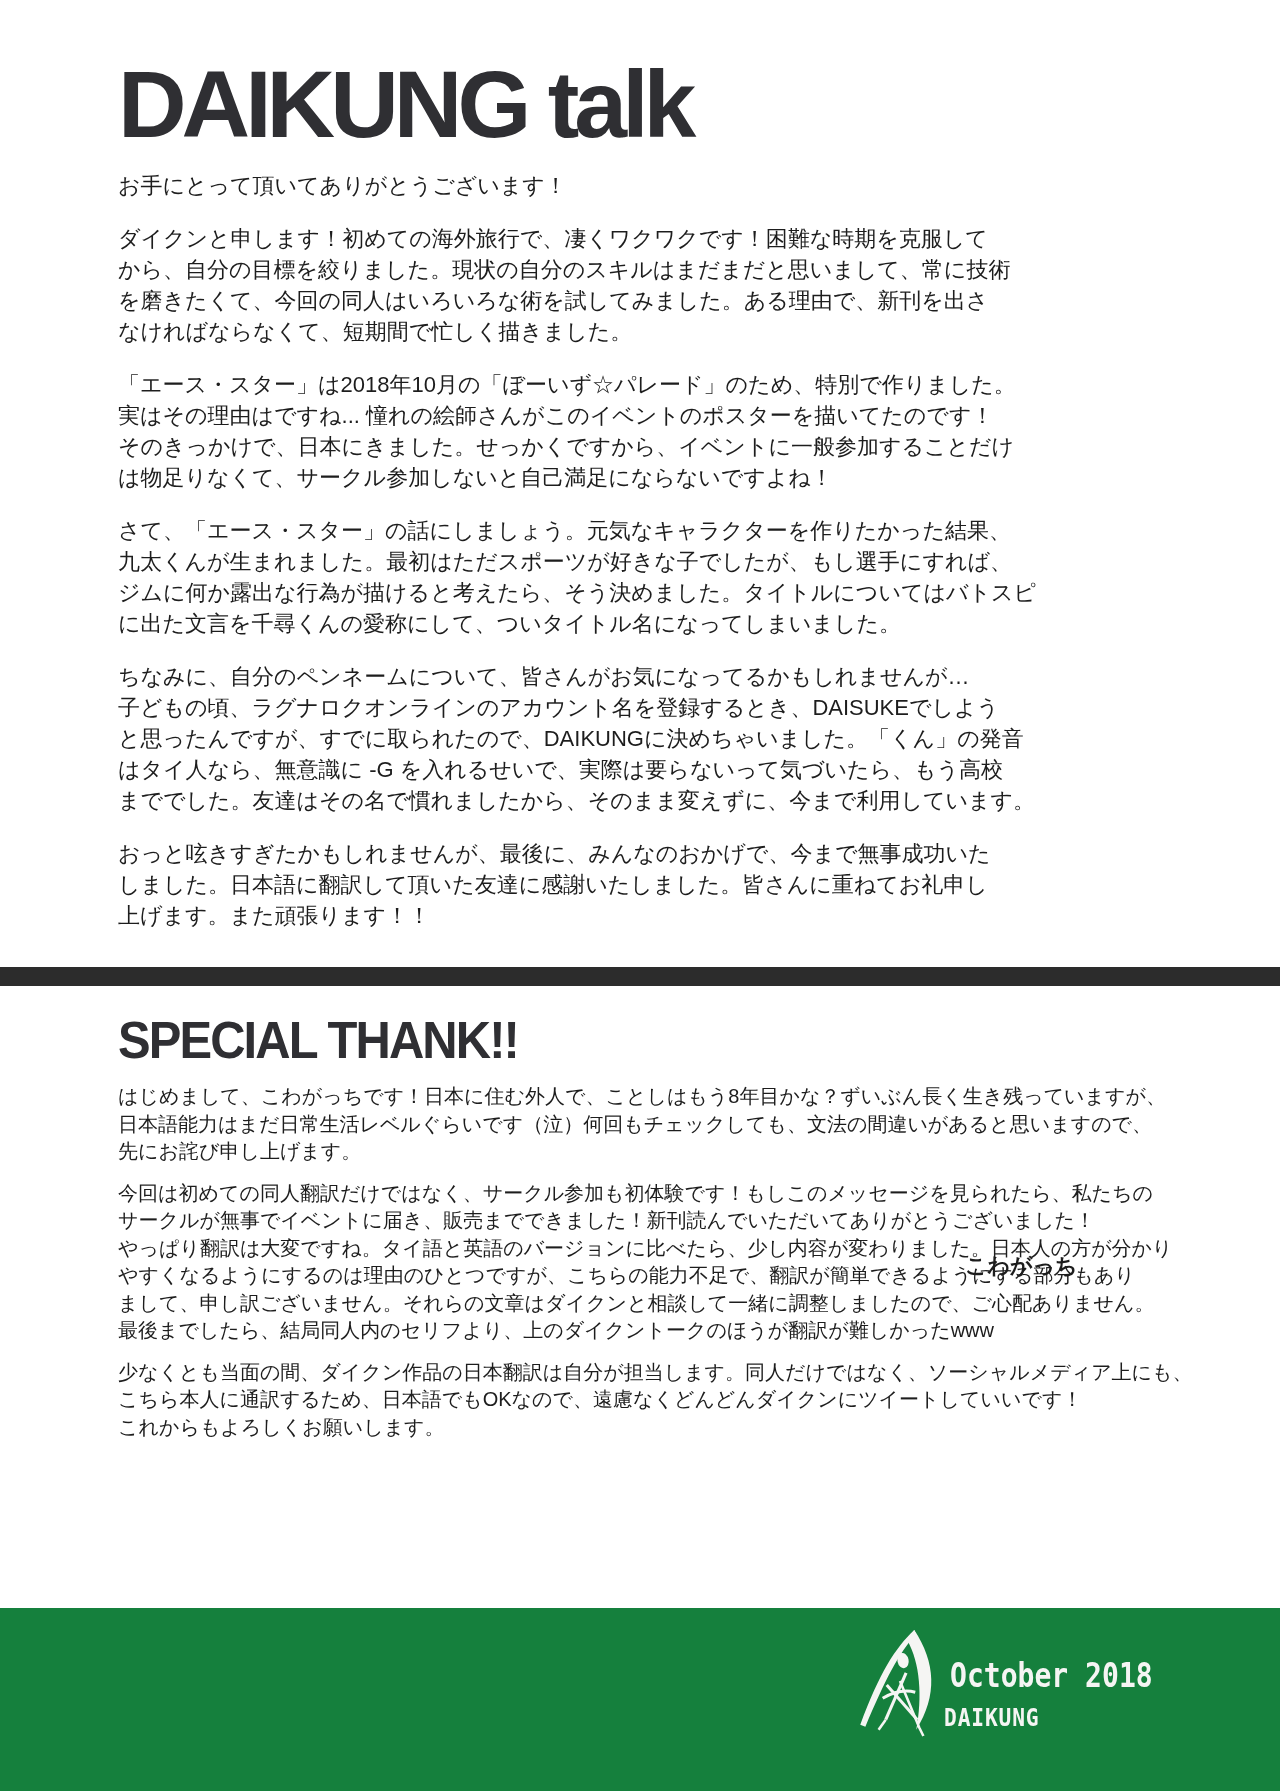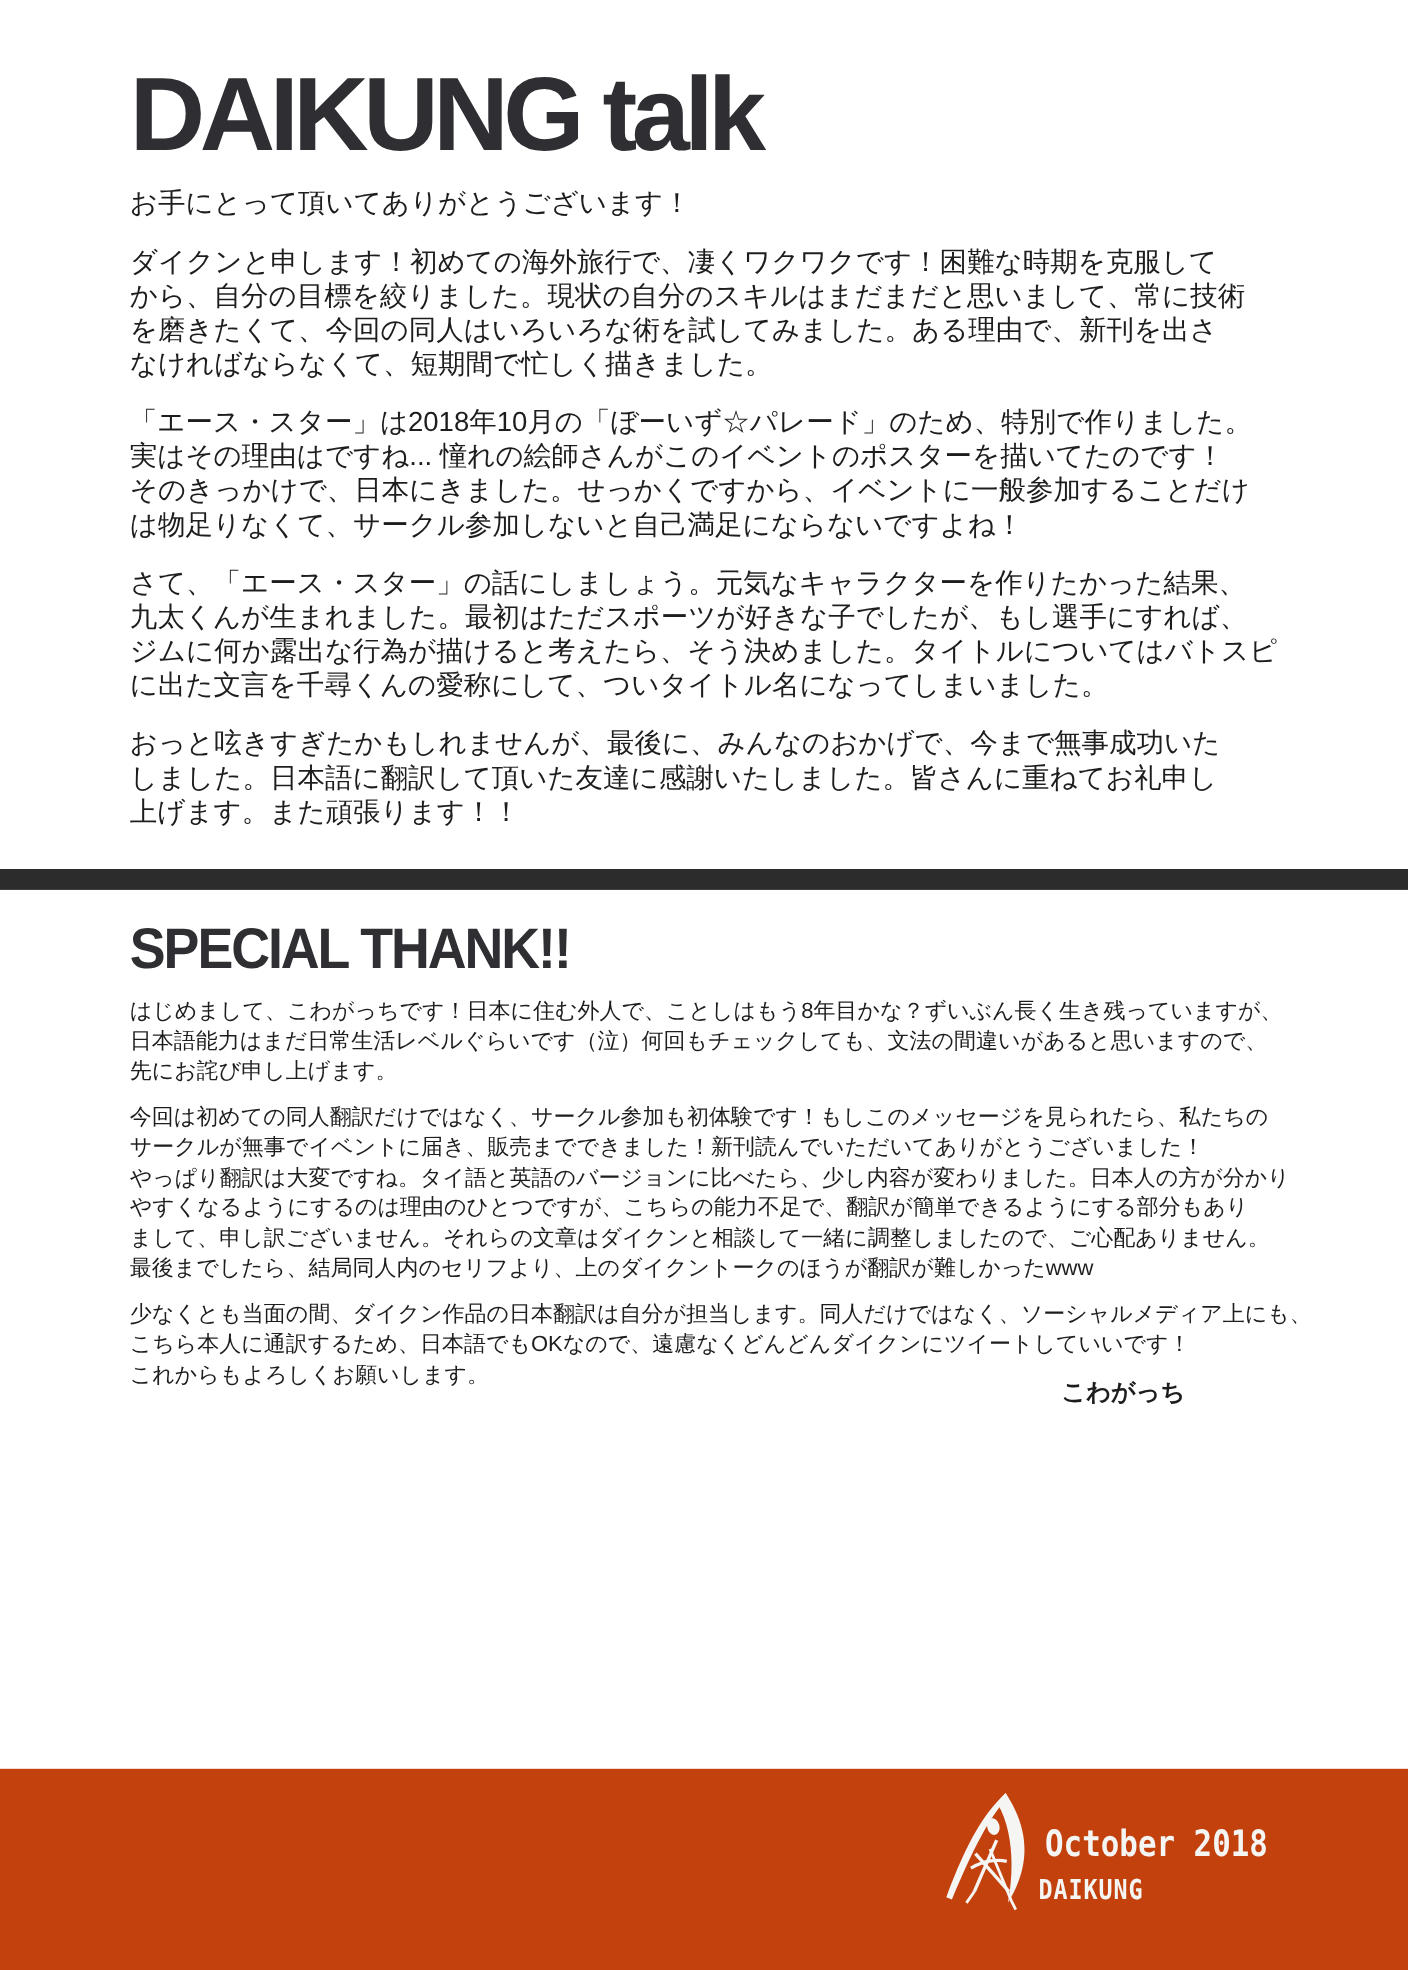--- a/index.html
+++ b/index.html
@@ -20,21 +20,21 @@
   h1.title {
     font-size: 95px;
     line-height: 95px;
     font-weight: bold;
     letter-spacing: -5px;
     color: #2f2f33;
     margin-bottom: 18px;
     font-family: "Liberation Sans", sans-serif;
   }
   p.body-para {
-    font-size: 25px;
+    font-size: 22px;
     line-height: 31px;
     color: #1d1d1d;
     white-space: pre-line;
     margin-bottom: 22px;
     font-family: "Liberation Sans", sans-serif;
   }
   .divider {
     width: 100%;
     height: 19px;
     background: #2c2c2c;
@@ -65,21 +65,21 @@
     line-height: 27.5px;
     color: #1d1d1d;
     white-space: pre-line;
     margin-bottom: 14px;
   }
   .footer {
     position: absolute;
     left: 0; bottom: 0;
     width: 100%;
     height: 183px;
-    background: #c2410c;
+    background: #15803d;
   }
   .logo {
     position: absolute;
     left: 858px;
     top: 20px;
     width: 86px;
     height: 110px;
   }
   .footer-date {
     position: absolute;
@@ -120,20 +120,25 @@
 を磨きたくて、今回の同人はいろいろな術を試してみました。ある理由で、新刊を出さ
 なければならなくて、短期間で忙しく描きました。</p>
     <p class="body-para">「エース・スター」は2018年10月の「ぼーいず☆パレード」のため、特別で作りました。
 実はその理由はですね... 憧れの絵師さんがこのイベントのポスターを描いてたのです！
 そのきっかけで、日本にきました。せっかくですから、イベントに一般参加することだけ
 は物足りなくて、サークル参加しないと自己満足にならないですよね！</p>
     <p class="body-para">さて、「エース・スター」の話にしましょう。元気なキャラクターを作りたかった結果、
 九太くんが生まれました。最初はただスポーツが好きな子でしたが、もし選手にすれば、
 ジムに何か露出な行為が描けると考えたら、そう決めました。タイトルについてはバトスピ
 に出た文言を千尋くんの愛称にして、ついタイトル名になってしまいました。</p>
+    <p class="body-para">ちなみに、自分のペンネームについて、皆さんがお気になってるかもしれませんが…
+子どもの頃、ラグナロクオンラインのアカウント名を登録するとき、DAISUKEでしよう
+と思ったんですが、すでに取られたので、DAIKUNGに決めちゃいました。「くん」の発音
+はタイ人なら、無意識に -G を入れるせいで、実際は要らないって気づいたら、もう高校
+まででした。友達はその名で慣れましたから、そのまま変えずに、今まで利用しています。</p>
     <p class="body-para">おっと呟きすぎたかもしれませんが、最後に、みんなのおかげで、今まで無事成功いた
 しました。日本語に翻訳して頂いた友達に感謝いたしました。皆さんに重ねてお礼申し
 上げます。また頑張ります！！</p>
   </div>
 
   <div class="divider"></div>
 
   <div class="content st-section">
     <h2 class="st-heading">SPECIAL THANK!!</h2>
     <p class="st-para">はじめまして、こわがっちです！日本に住む外人で、ことしはもう8年目かな？ずいぶん長く生き残っていますが、

